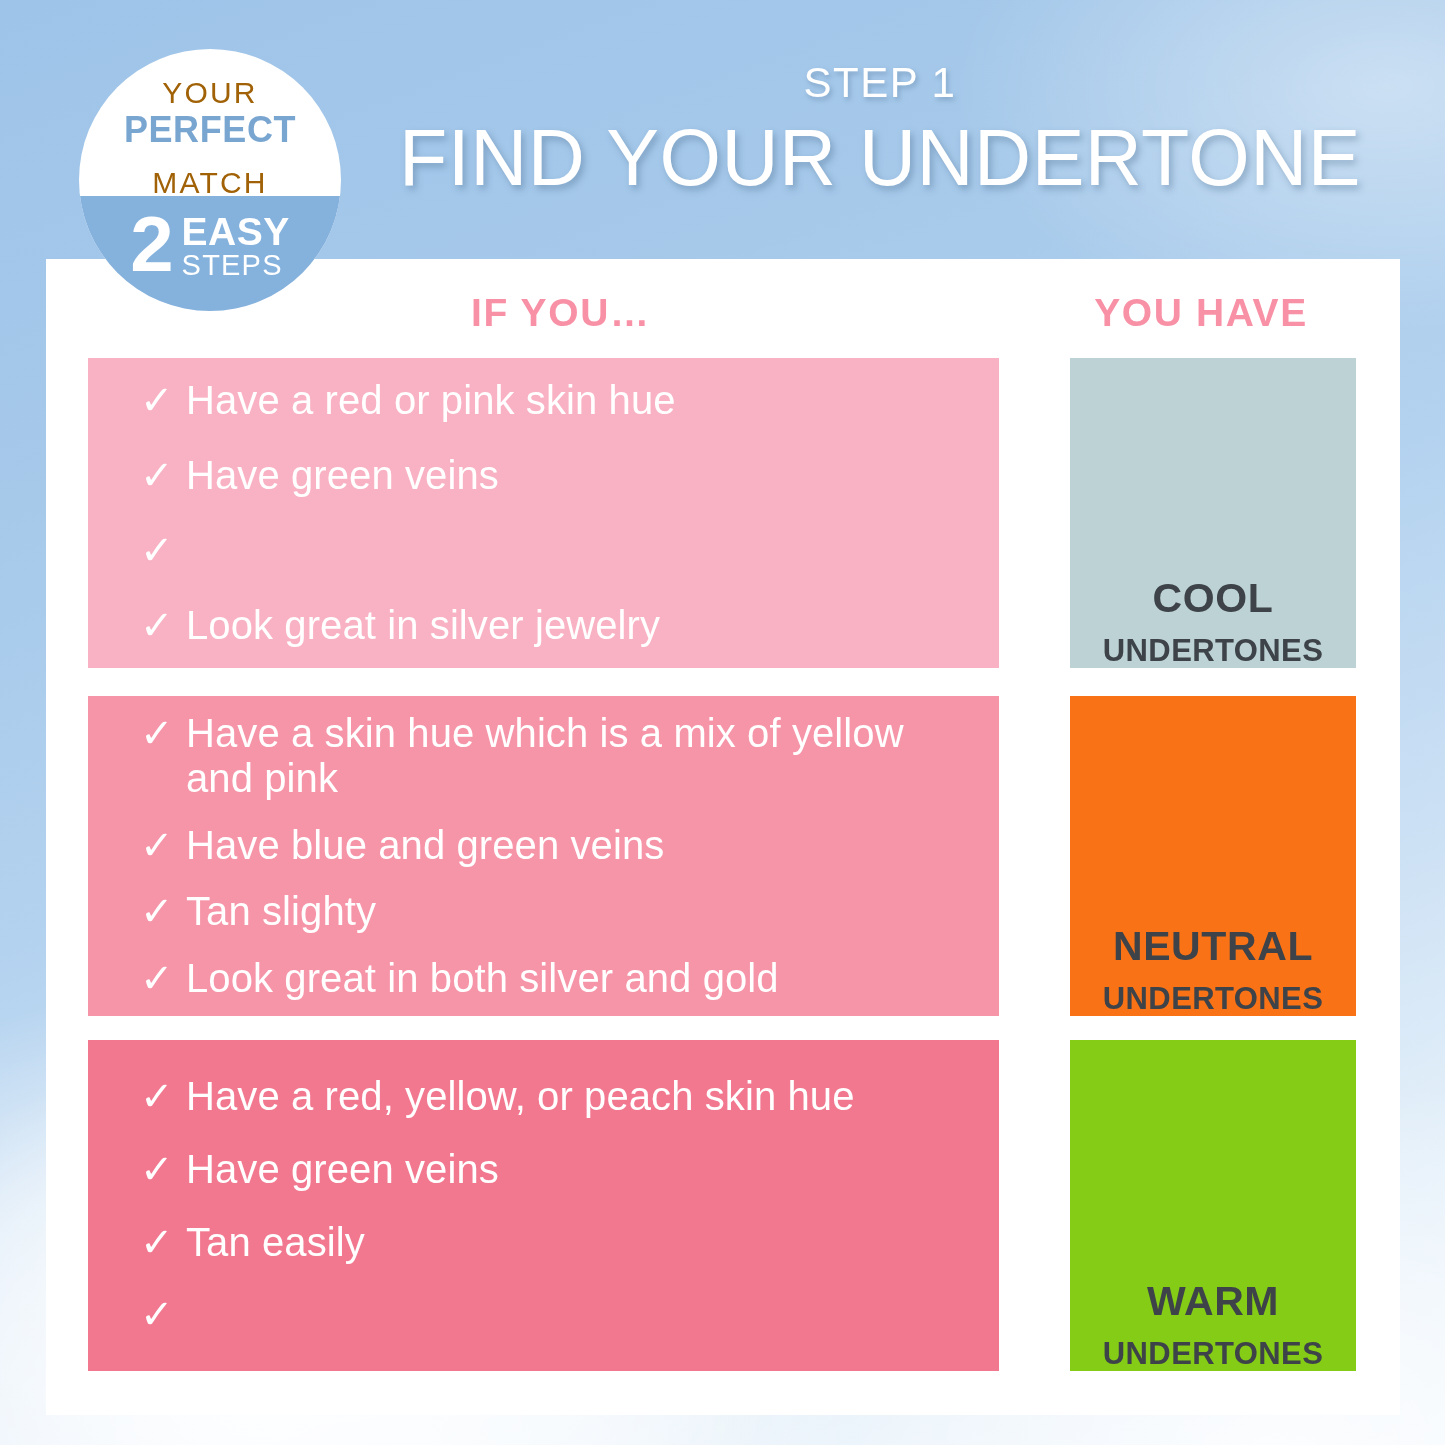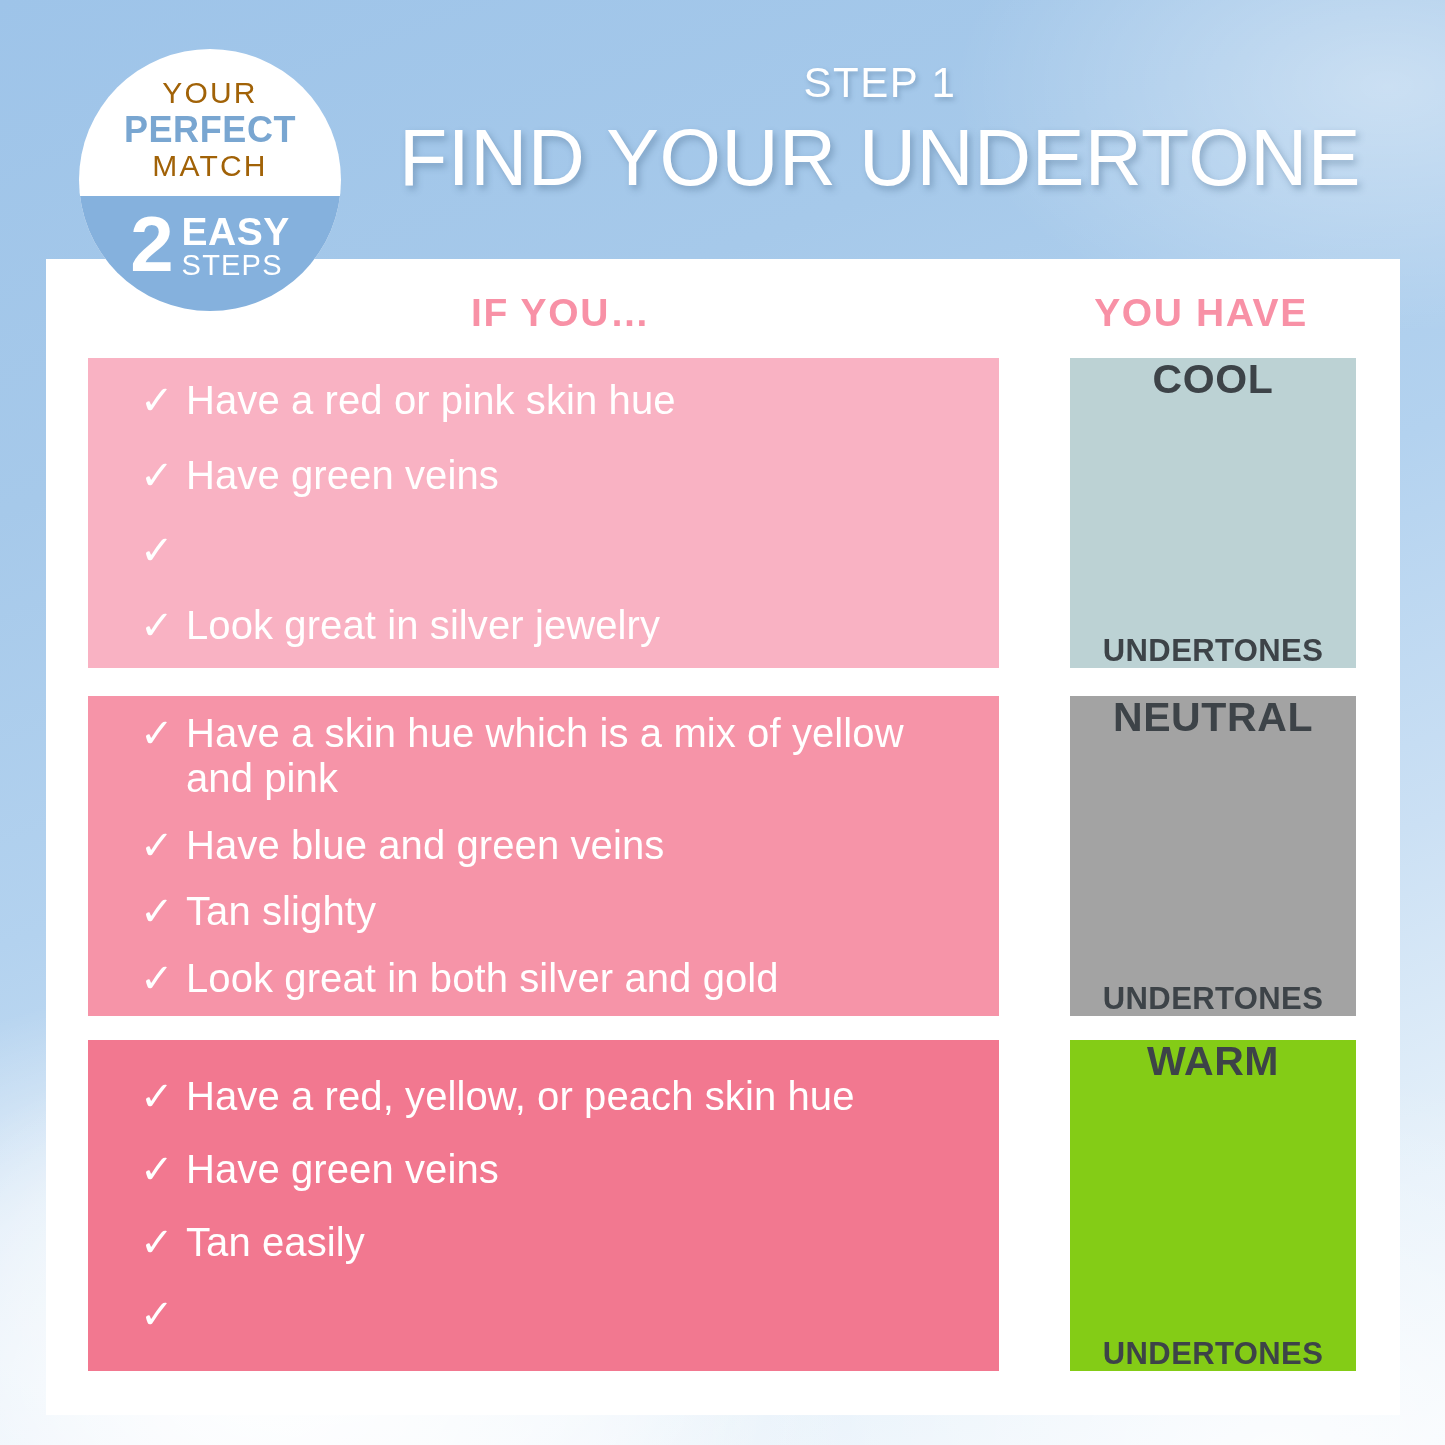--- a/index.html
+++ b/index.html
@@ -98,21 +98,21 @@
     font-size: 30px;
     color: #a16207;
     letter-spacing: 2.2px;
     font-weight: 400;
   }
   .badge-perfect {
     font-size: 36px;
     color: #79a6d1;
     letter-spacing: 0.6px;
     font-weight: 700;
-    margin: 2px 0 1px 0;
+    margin: 2px 0 18px 0;
   }
   .badge-bottom-text {
     position: absolute;
     left: 0; right: 0;
     top: 162px;
     color: #ffffff;
     display: flex;
     align-items: flex-start;
     justify-content: center;
   }
@@ -215,41 +215,41 @@
 
   .swatch {
     position: absolute;
     left: 1024px;
     top: 0;
     width: 286px;
     height: 100%;
     display: flex;
     flex-direction: column;
     align-items: center;
-    justify-content: space-between;
+    justify-content: flex-end;
     text-align: center;
   }
   .swatch.sw-cool    { background: #bcd2d4; }
-  .swatch.sw-neutral { background: #a3a3a3; }
+  .swatch.sw-neutral { background: #f97316; }
   .swatch.sw-warm    { background: #84cc16; }
 
   .swatch-title {
     font-size: 41px;
     font-weight: 700;
     letter-spacing: 0.6px;
     color: #3d4348;
     line-height: 1.05;
   }
   .swatch-sub {
     font-size: 31px;
     font-weight: 700;
     letter-spacing: 0.4px;
     color: #3d4348;
     line-height: 1.1;
-    margin-top: 2px;
+    margin-top: 14px;
   }
 </style>
 </head>
 <body>
 
 <div id="poster">
 
   <div class="header">
     <div class="step-label">STEP 1</div>
     <div class="main-title">FIND YOUR UNDERTONE</div>

